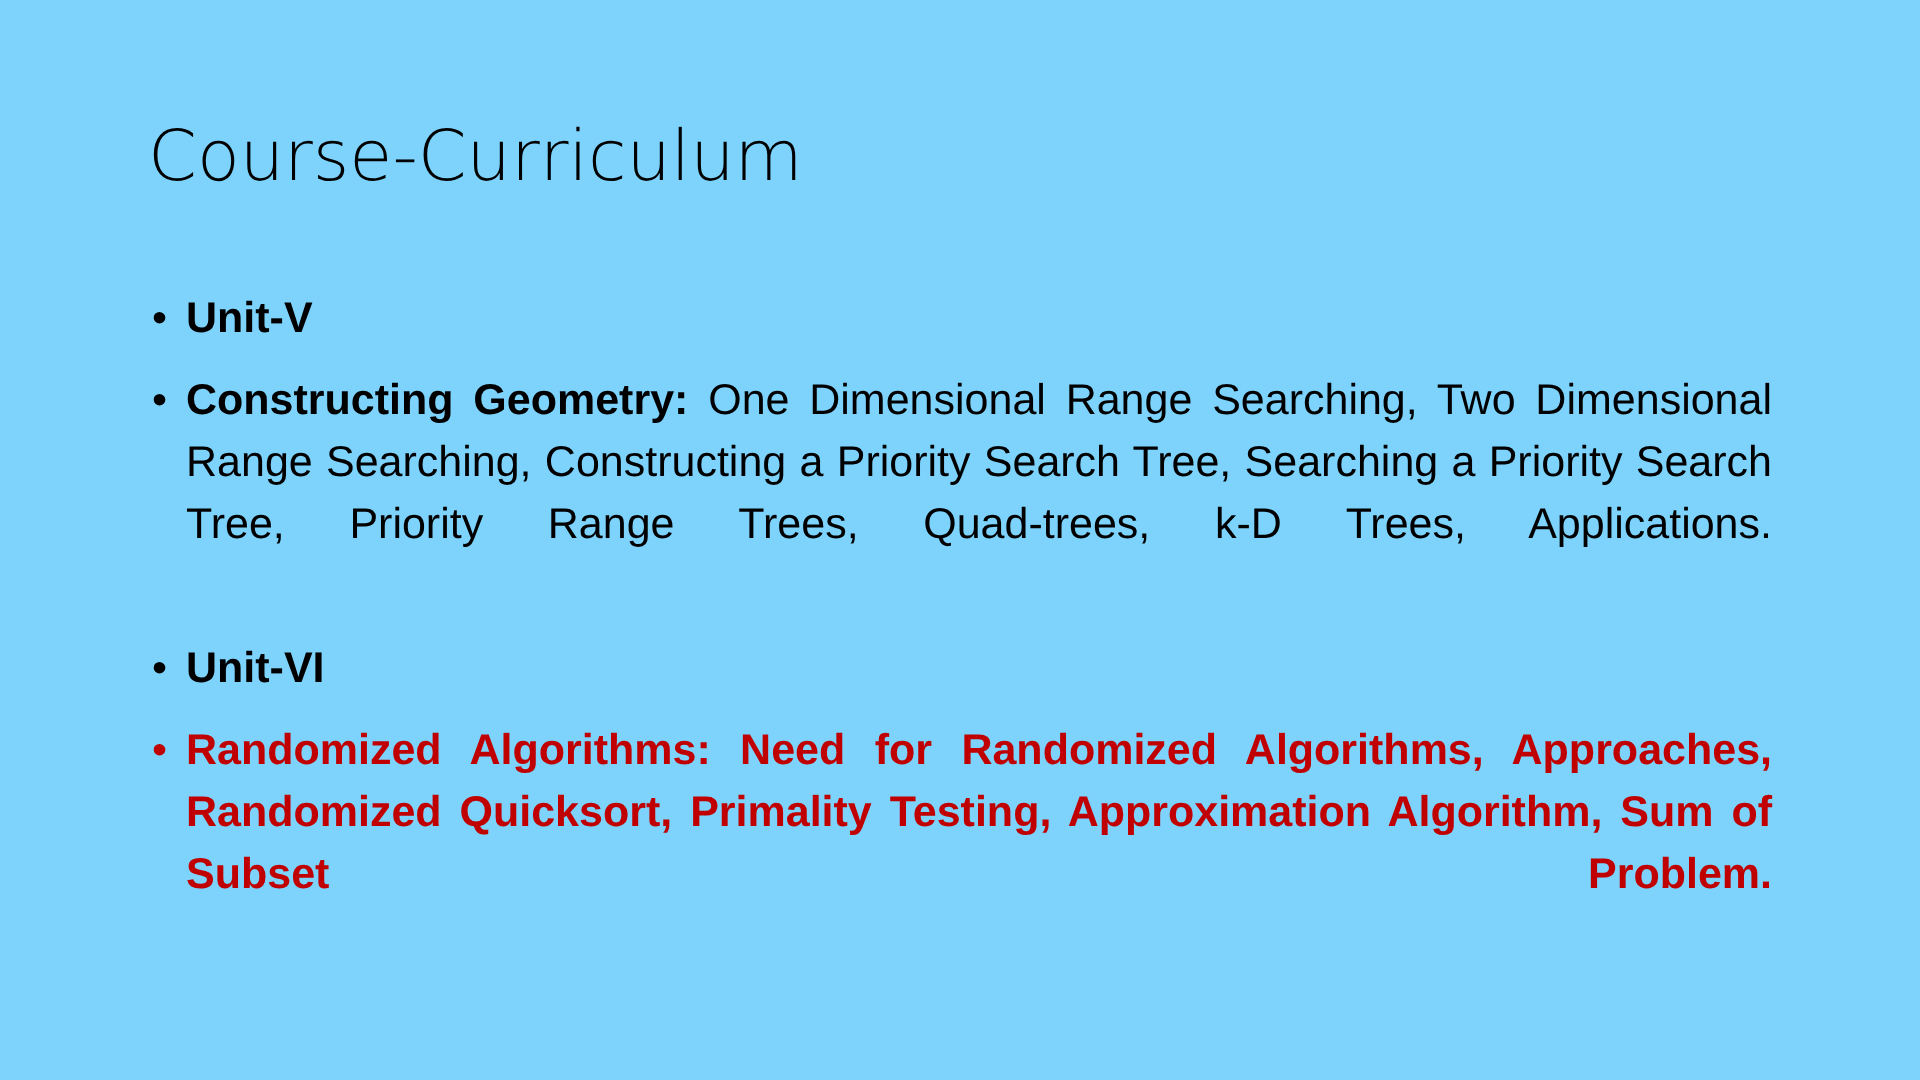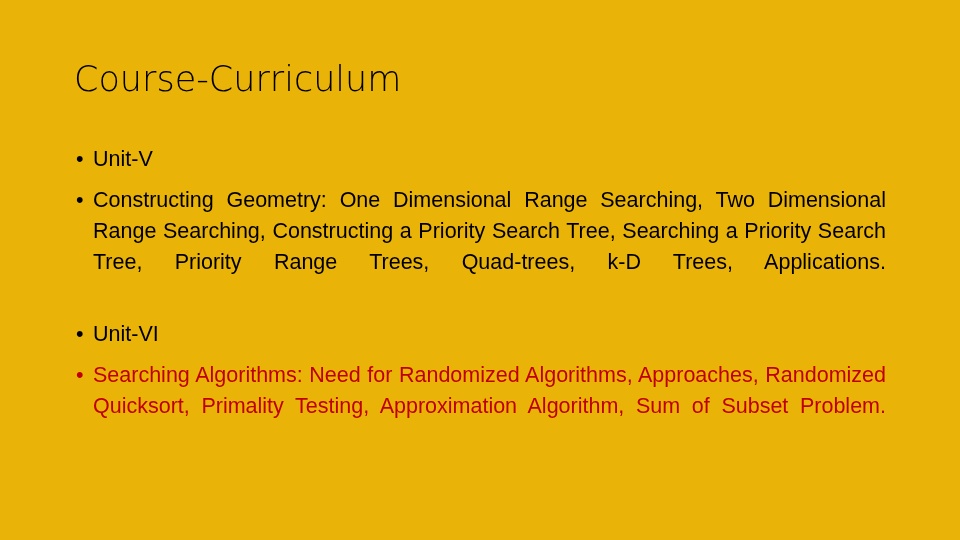--- a/index.html
+++ b/index.html
@@ -11,21 +11,21 @@
     height: 540px;
     background: #FFFFFF;
     font-family: "Liberation Sans", sans-serif;
     overflow: hidden;
   }
 
   .slide {
     position: relative;
     width: 960px;
     height: 540px;
-    background: #eab308;
+    background: #7dd3fc;
   }
 
   
   .slide-title {
     position: absolute;
     left: 74px;
     top: 58px;
     width: 820px;
     font-family: "DejaVu Sans", sans-serif;
     font-size: 35px;
@@ -66,21 +66,21 @@
     font-size: 21.5px;
     line-height: 31px;
   }
 
   
   .gap-above {
     margin-top: 10px;
   }
 
   .b {
-    font-weight: normal;
+    font-weight: bold;
   }
 
   .reg {
     font-weight: normal;
   }
 
   .red {
     color: #C00000;
   }
 
@@ -113,17 +113,17 @@
 
     <p class="bullet-row gap-above">
       <span class="marker">•</span><span class="b">Constructing Geometry:</span><span class="reg"> One Dimensional Range Searching, Two Dimensional Range Searching, Constructing a Priority Search Tree, Searching a Priority Search Tree, Priority Range Trees, Quad-trees, k-D Trees, Applications.</span>
     </p>
 
     <p class="bullet-row short gap-above">
       <span class="marker">•</span><span class="b">Unit-VI</span><span class="reg"></span>
     </p>
 
     <p class="bullet-row red gap-above">
-      <span class="marker">•</span><span class="b">Searching Algorithms:</span><span class="b"> Need for Randomized Algorithms, Approaches, Randomized Quicksort, Primality Testing, Approximation Algorithm, Sum of Subset Problem.</span>
+      <span class="marker">•</span><span class="b">Randomized Algorithms:</span><span class="b"> Need for Randomized Algorithms, Approaches, Randomized Quicksort, Primality Testing, Approximation Algorithm, Sum of Subset Problem.</span>
     </p>
 
   </div>
 </div>
 
 </body></html>

